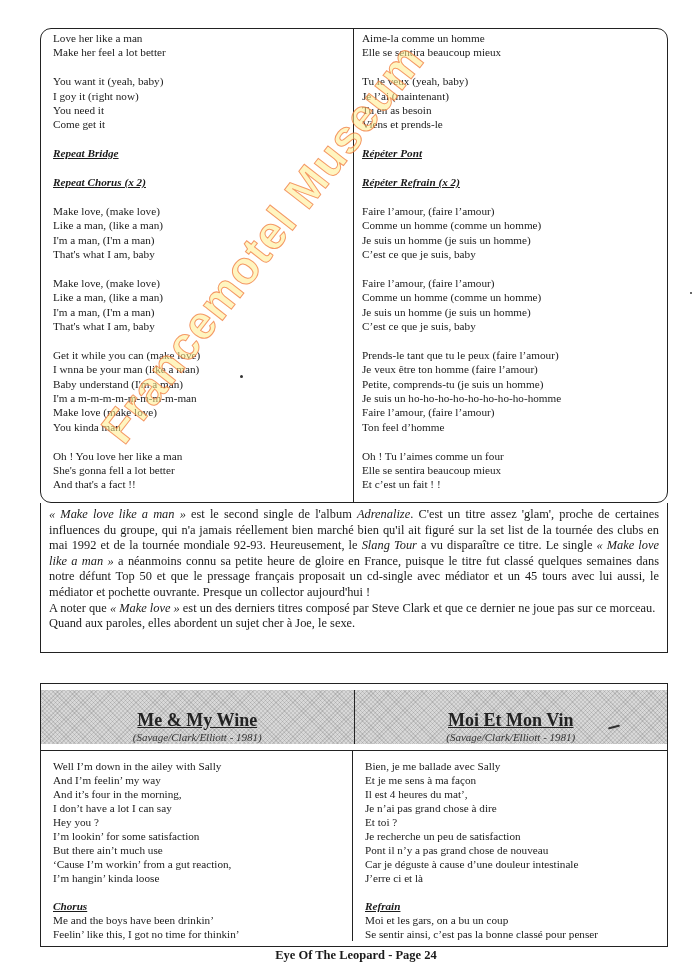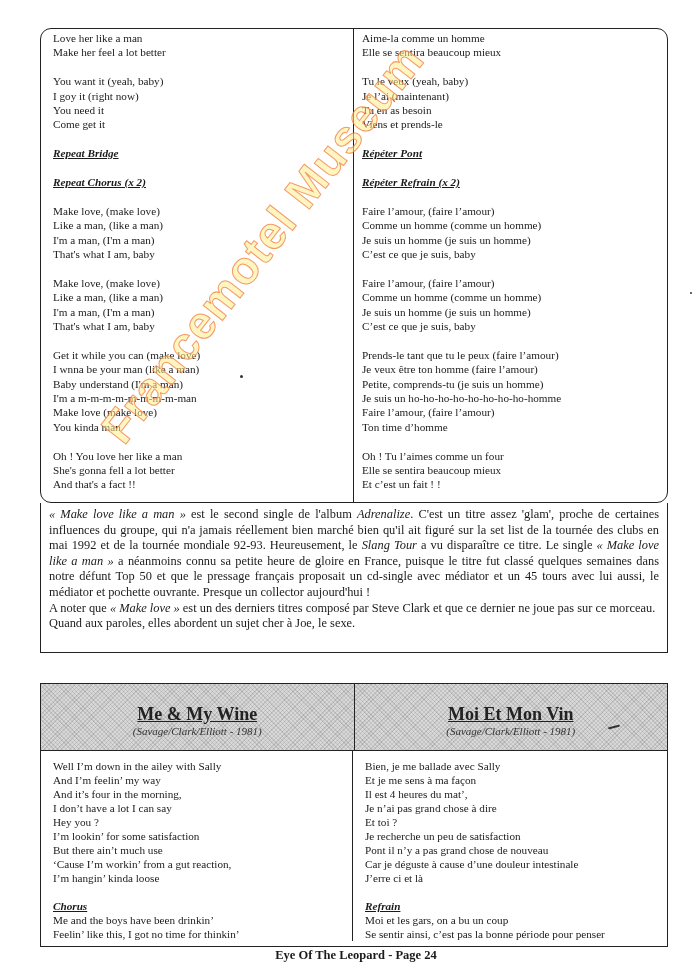--- a/index.html
+++ b/index.html
@@ -16,21 +16,21 @@
 
   #top { left:40px; top:28px; width:628px; height:475px;border-radius:11px; }
   #top .left { width:314px; }
   #top .right { width:314px; padding-left:8px; }
 
   #note { position:absolute; left:40px; top:503px; width:628px; height:150px; border:1.5px solid #222; border-top:none; box-sizing:border-box; padding:4px 8px 0 8px; font-size:12.4px; line-height:15.6px; text-align:justify; }
   #note p { margin:0; }
   #note em { font-style:italic; }
 
   #song2 { position:absolute; left:40px; top:683px; width:628px; height:264px; border:1.5px solid #222; box-sizing:border-box; }
-  .hdr-row { display:flex; height:66px; border-bottom:1.5px solid #222; }
+  .hdr-row { display:flex; height:66px; border-bottom:1.5px solid #222;align-items:center; }
   .hdr { flex:1; box-sizing:border-box; text-align:center; padding-top:20px;
     background-color:#d8d8d8;
     background-image: repeating-linear-gradient(45deg, rgba(0,0,0,0.10) 0 1px, transparent 1px 3px), repeating-linear-gradient(-45deg, rgba(0,0,0,0.10) 0 1px, transparent 1px 3px);
   }
   .hdr.left { border-right:1.5px solid #222; }
   .hdr .title { font-size:18px; font-weight:bold; text-decoration:underline; color:#222; line-height:20px; }
   .hdr .credit { font-size:11px; font-style:italic; color:#333; line-height:14px; }
   .body-row { display:flex; }
   .body-row .col { padding-top:8px; font-size:11.2px; line-height:14px; }
   .body-row .col.left { width:312px; }
@@ -102,21 +102,21 @@
       <div class="line">Faire l’amour, (faire l’amour)</div>
       <div class="line">Comme un homme (comme un homme)</div>
       <div class="line">Je suis un homme (je suis un homme)</div>
       <div class="line">C’est ce que je suis, baby</div>
       <div class="gap"></div>
       <div class="line">Prends-le tant que tu le peux (faire l’amour)</div>
       <div class="line">Je veux être ton homme (faire l’amour)</div>
       <div class="line">Petite, comprends-tu (je suis un homme)</div>
       <div class="line">Je suis un ho-ho-ho-ho-ho-ho-ho-ho-homme</div>
       <div class="line">Faire l’amour, (faire l’amour)</div>
-      <div class="line">Ton time d’homme</div>
+      <div class="line">Ton feel d’homme</div>
       <div class="gap"></div>
       <div class="line">Oh ! Tu l’aimes comme un four</div>
       <div class="line">Elle se sentira beaucoup mieux</div>
       <div class="line">Et c’est un fait ! !</div>
     </div>
 </div>
 
 <div id="note">
   <p><em>« Make love like a man »</em><span> est le second single de l'album </span><em>Adrenalize</em><span>. C'est un titre assez 'glam', proche de certaines influences du groupe, qui n'a jamais réellement bien marché bien qu'il ait figuré sur la set list de la tournée des clubs en mai 1992 et de la tournée mondiale 92-93. Heureusement, le </span><em>Slang Tour</em><span> a vu disparaître ce titre. Le single </span><em>« Make love like a man »</em><span> a néanmoins connu sa petite heure de gloire en France, puisque le titre fut classé quelques semaines dans notre défunt Top 50 et que le pressage français proposait un cd-single avec médiator et un 45 tours avec lui aussi, le médiator et pochette ouvrante. Presque un collector aujourd'hui !</span></p>
   <p><span>A noter que </span><em>« Make love »</em><span> est un des derniers titres composé par Steve Clark et que ce dernier ne joue pas sur ce morceau.</span></p>
@@ -156,21 +156,21 @@
         <div class="line">Il est 4 heures du mat’,</div>
         <div class="line">Je n’ai pas grand chose à dire</div>
         <div class="line">Et toi ?</div>
         <div class="line">Je recherche un peu de satisfaction</div>
         <div class="line">Pont il n’y a pas grand chose de nouveau</div>
         <div class="line">Car je déguste à cause d’une douleur intestinale</div>
         <div class="line">J’erre ci et là</div>
         <div class="gap"></div>
         <div class="line heading">Refrain</div>
         <div class="line">Moi et les gars, on a bu un coup</div>
-        <div class="line">Se sentir ainsi, c’est pas la bonne période pour penser</div>
+        <div class="line">Se sentir ainsi, c’est pas la bonne classé pour penser</div>
       </div>
   </div>
 </div>
 
 <div id="footer">Eye Of The Leopard - Page 24</div>
 
 <div id="watermark">Francemotel Museum</div>
 
 <div class="speck" style="left:240px;top:375px;width:3px;height:3px;"></div>
 <div class="speck" style="left:690px;top:292px;width:2px;height:2px;"></div>

